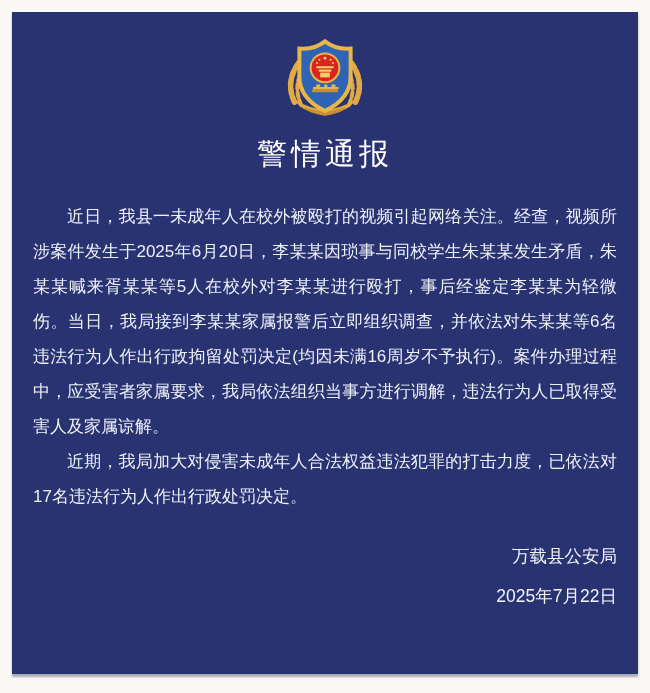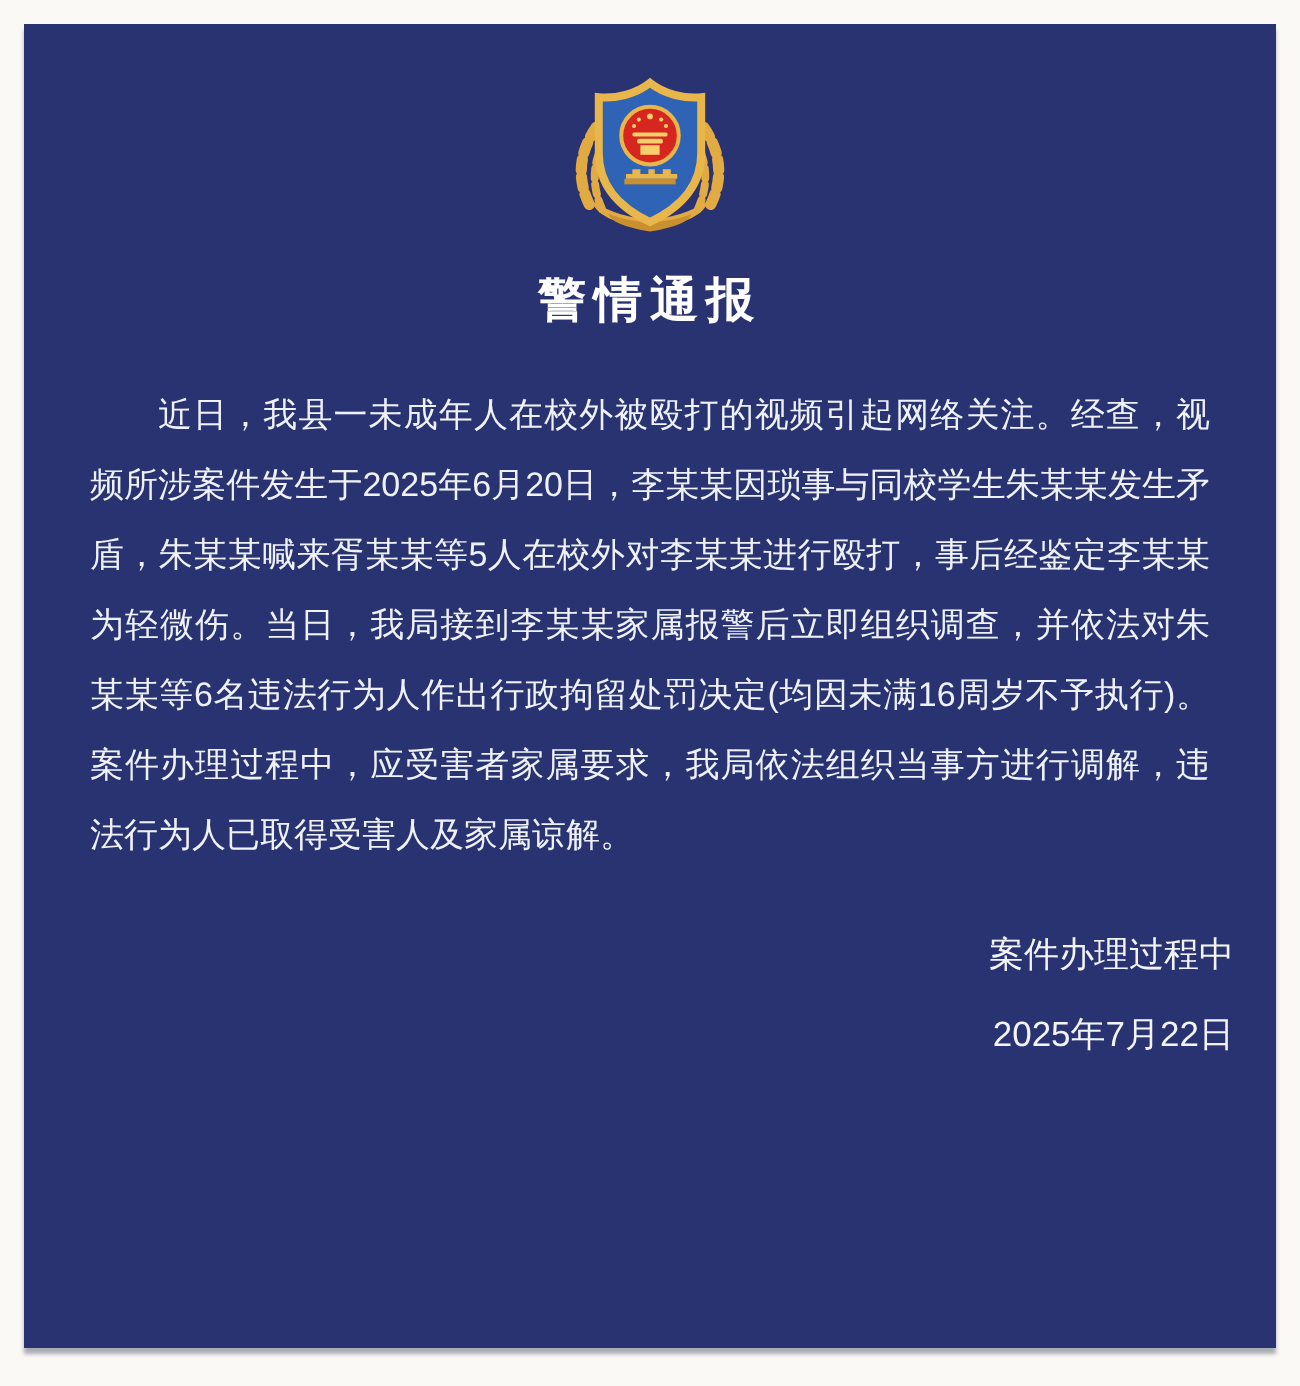--- a/index.html
+++ b/index.html
@@ -25,34 +25,34 @@
     box-sizing: border-box;
   }
   .badge-wrap {
     padding-top: 26px;
     text-align: center;
     line-height: 0;
   }
   .notice-title {
     margin-top: 14px;
     text-align: center;
-    font-size: 24px;
-    font-weight: bold;
+    font-size: 30px;
+    font-weight: normal;
     letter-spacing: 4px;
     color: #ffffff;
   }
   .content {
     margin: 24px 21px 0 21px;
     font-size: 17px;
     line-height: 35px;
     color: #eef1f8;
     text-align: justify;
   }
   .content p {
-    margin: 12px;
+    margin: 0;
     padding: 0;
     text-indent: 2em;
   }
   .signature {
     margin: 22px 21px 0 21px;
     text-align: right;
     font-size: 17.5px;
     line-height: 40px;
     color: #f2f4fa;
   }
@@ -99,20 +99,21 @@
 
       <path d="M42 61 h4 v-3 h5 v3 h5 v-3 h4 v3 h5 v-3 h5 v3 h4 v3 h-32 Z" fill="#e8b64a" transform="translate(3,0)"></path>
       <rect x="45" y="64" width="32" height="3.5" fill="#c9902f" transform="translate(-1,0)"></rect>
     </svg>
   </div>
 
   <div class="notice-title">警情通报</div>
 
   <div class="content">
     <p>近日，我县一未成年人在校外被殴打的视频引起网络关注。经查，视频所涉案件发生于2025年6月20日，李某某因琐事与同校学生朱某某发生矛盾，朱某某喊来胥某某等5人在校外对李某某进行殴打，事后经鉴定李某某为轻微伤。当日，我局接到李某某家属报警后立即组织调查，并依法对朱某某等6名违法行为人作出行政拘留处罚决定(均因未满16周岁不予执行)。案件办理过程中，应受害者家属要求，我局依法组织当事方进行调解，违法行为人已取得受害人及家属谅解。</p>
+    <p>近期，我局加大对侵害未成年人合法权益违法犯罪的打击力度，已依法对17名违法行为人作出行政处罚决定。</p>
   </div>
 
   <div class="signature">
-    <div>案件办理过程中</div>
+    <div>万载县公安局</div>
     <div>2025年7月22日</div>
   </div>
 
 </div>
 
 </body></html>

